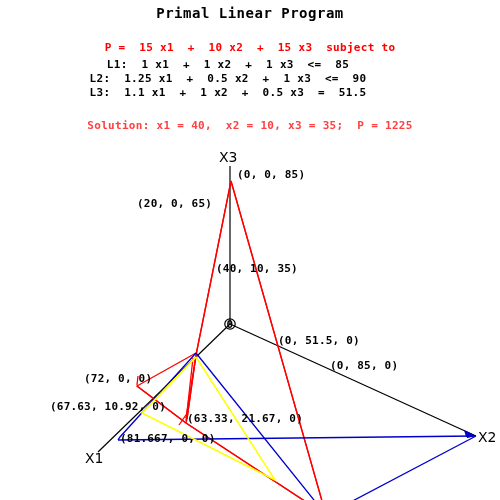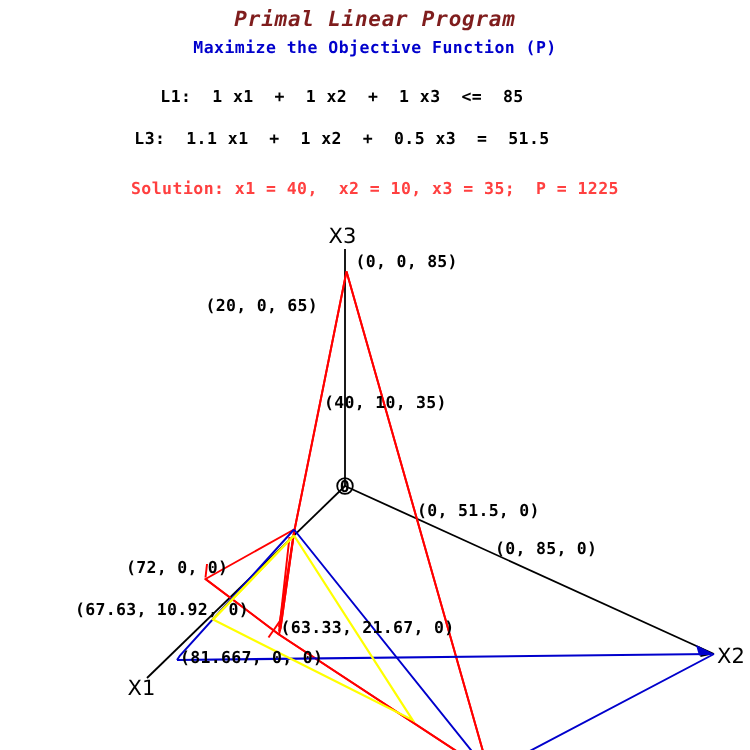--- a/index.html
+++ b/index.html
@@ -1,21 +1,21 @@
 <!DOCTYPE html>
 <html><head>
 <meta charset="utf-8">
 <style>
   html,body{margin:0;padding:0;background:#ffffff;}
   body{width:500px;height:500px;overflow:hidden;
        font-family:"DejaVu Sans Mono","Liberation Mono",monospace;}
   #page{position:relative;width:500px;height:500px;background:#fff;}
 
   .hdr{position:absolute;left:0;width:500px;text-align:center;white-space:pre;}
-  .t1{top:5px;font-size:14px;font-weight:bold;color:#7f1d1d;letter-spacing:.5px;font-style:italic;}
+  .t1{top:5px;font-size:14px;font-weight:bold;color:#000000;letter-spacing:.5px;}
   .t2{top:25px;font-size:11px;font-weight:bold;color:#0000cc;letter-spacing:.3px;}
   .obj{top:41px;font-size:11px;font-weight:bold;color:#ff0000;letter-spacing:.3px;}
   .cons{position:absolute;left:0;width:456px;text-align:center;white-space:pre;
         font-size:11px;font-weight:bold;color:#000;letter-spacing:.3px;}
   .c1{top:58px;} .c2{top:72px;} .c3{top:86px;} .c4{top:100px;}
   .sol{top:119px;font-size:11px;font-weight:bold;color:#ff4040;letter-spacing:.3px;}
 
   #plot{position:absolute;left:0;top:140px;width:500px;height:360px;}
   svg{display:block;}
   .lbl{font-family:"DejaVu Sans Mono","Liberation Mono",monospace;
@@ -24,23 +24,24 @@
          font-size:14px;fill:#000;}
   .orig{font-family:"DejaVu Sans Mono","Liberation Mono",monospace;
         font-size:11px;font-weight:bold;fill:#000;}
 </style>
 </head>
 <body>
 
 <div id="page">
 
   <div class="hdr t1">Primal Linear Program</div>
-  <div class="hdr t2">Maximize the Objective Function (P)</div>
+  <div class="hdr obj">P =  15 x1  +  10 x2  +  15 x3  subject to</div>
 
   <div class="cons c1">L1:  1 x1  +  1 x2  +  1 x3  &lt;=  85</div>
+  <div class="cons c2">L2:  1.25 x1  +  0.5 x2  +  1 x3  &lt;=  90</div>
   <div class="cons c3">L3:  1.1 x1  +  1 x2  +  0.5 x3  =  51.5</div>
 
   <div class="hdr sol">Solution: x1 = 40,  x2 = 10, x3 = 35;  P = 1225</div>
 
   <div id="plot">
     <svg width="500" height="360" viewBox="0 0 500 360">
 
       <g>
         <line x1="230" y1="184" x2="230" y2="184" stroke="#000"></line>
 

